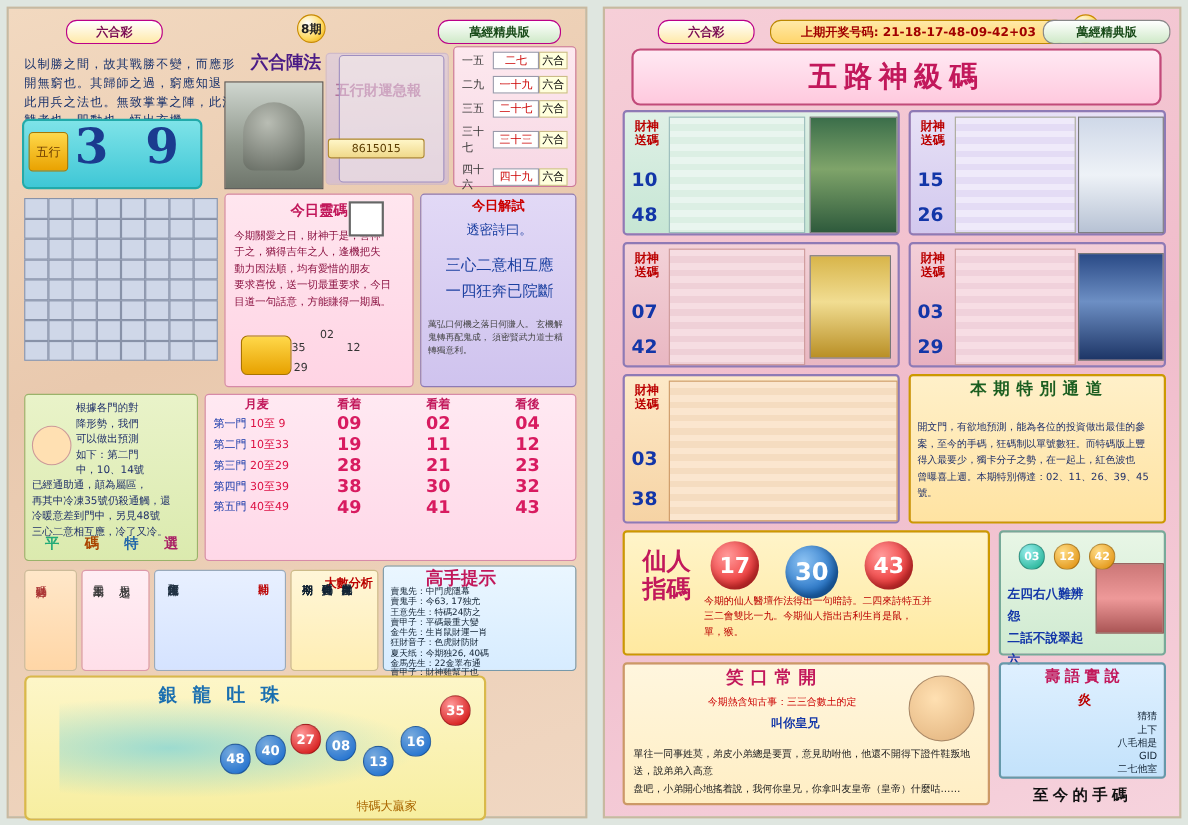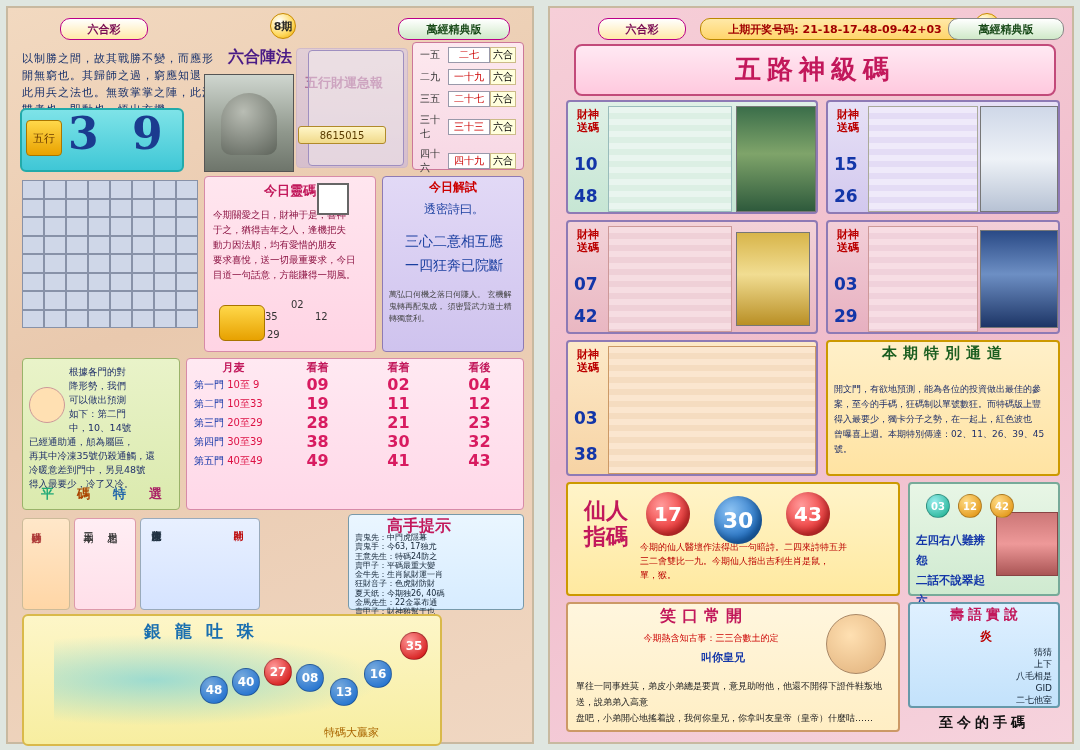--- a/index.html
+++ b/index.html
@@ -242,21 +242,21 @@
         <div>根據各門的對</div>
         <div>降形勢，我們</div>
         <div>可以做出預測</div>
         <div>如下：第二門</div>
         <div>中，10、14號</div>
       </div>
       <div style="position:absolute;left:6px;top:76px;width:146px;font-size:9.5px;line-height:14px;color:#20306a;">
         <div>已經通助通，顛為屬區，</div>
         <div>再其中冷凍35號仍殺通觸，還</div>
         <div>冷暖意差到門中，另見48號</div>
-        <div>得入最要少，冷了又冷。</div>
+        <div>三心二意相互應，冷了又冷。</div>
       </div>
       <div style="position:absolute;left:18px;top:126px;font-size:13px;color:#2a7;font-weight:bold;">平</div>
       <div style="position:absolute;left:54px;top:126px;font-size:13px;color:#a40;font-weight:bold;">碼</div>
       <div style="position:absolute;left:90px;top:126px;font-size:13px;color:#26a;font-weight:bold;">特</div>
       <div style="position:absolute;left:126px;top:126px;font-size:13px;color:#a26;font-weight:bold;">選</div>
     </div>
 
     <div class="pnl" style="left:178px;top:350px;width:338px;height:152px;background:linear-gradient(#ffe9f2,#ffd8e8);border-color:#d78aa8;"></div>
     <table class="mini" style="left:182px;top:352px;width:330px;">
       <tbody>
@@ -302,20 +302,26 @@
     <div class="pnl" style="left:14px;top:510px;width:48px;height:92px;background:linear-gradient(#ffe7c9,#ffd6a6);border-color:#cb9;">
       <div class="vcol" style="position:absolute;left:6px;top:6px;height:80px;color:#a33;">財神送碼</div>
     </div>
     <div class="pnl" style="left:66px;top:510px;width:62px;height:92px;background:linear-gradient(#ffeef4,#ffdfe9);border-color:#d9a;">
       <div class="vcol" style="position:absolute;left:6px;top:6px;height:80px;color:#333;">本期二三三</div>
       <div class="vcol" style="position:absolute;left:30px;top:6px;height:80px;color:#333;">相思之</div>
     </div>
     <div class="pnl" style="left:132px;top:510px;width:120px;height:92px;background:linear-gradient(#e8f0ff,#d5e3ff);border-color:#9ab;">
       <div class="vcol" style="position:absolute;left:90px;top:4px;height:84px;color:#b00;">助神問</div>
       <div class="vcol" style="position:absolute;left:8px;top:4px;height:84px;color:#234;">吉何運人才能預賺化</div>
+    </div>
+    <div class="pnl" style="left:256px;top:510px;width:80px;height:92px;background:linear-gradient(#fff6d8,#ffeeb4);border-color:#cb8;">
+      <div style="position:absolute;right:4px;top:4px;font-size:11px;color:#b00;font-weight:bold;">大數分析</div>
+      <div class="vcol" style="position:absolute;left:6px;top:4px;height:84px;">今期今期今期今期</div>
+      <div class="vcol" style="position:absolute;left:24px;top:4px;height:84px;">金特碼與賣幾碼</div>
+      <div class="vcol" style="position:absolute;left:42px;top:4px;height:84px;">生肖鼠尾尤財神</div>
     </div>
 
     <div class="pnl" style="left:340px;top:506px;width:176px;height:96px;background:linear-gradient(#eaf6ff,#d7ecff);border-color:#79a;">
       <div style="position:absolute;left:38px;top:1px;font-size:16px;color:#c2185b;font-weight:bold;">高手提示</div>
       <div style="position:absolute;left:6px;top:18px;width:166px;font-size:8px;line-height:9.3px;color:#123;">
         <div>賣鬼先：中門虎隱幕</div>
         <div>賣鬼手：今63, 17独尤</div>
         <div>王意先生：特碼24防之</div>
         <div>賣甲子：平碼最重大變</div>
         <div>金牛先：生肖鼠財運一肖</div>

